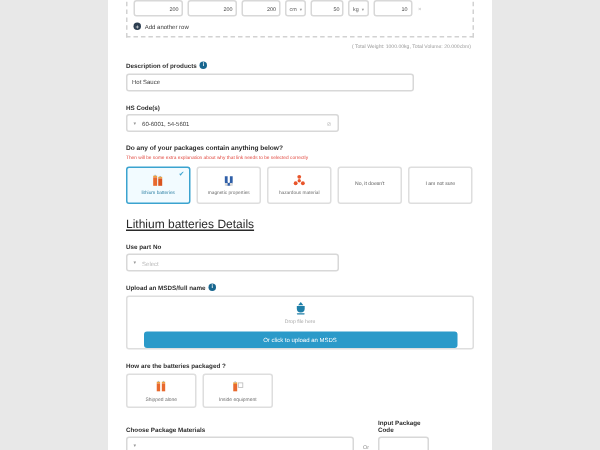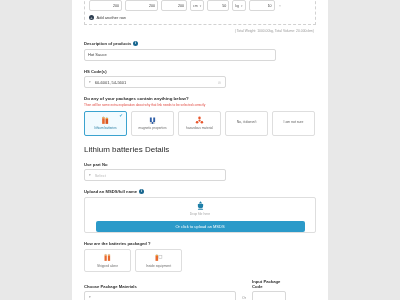--- a/index.html
+++ b/index.html
@@ -105,20 +105,21 @@
     position: absolute; top: 2.5px; right: 3px;
     color: #3ba3cf; font-size: 4.5px; line-height: 1;
   }
   .ic-batt { width: 9px; height: 9px; position: relative; }
   .ic-haz { width: 9px; height: 9px; }
 
   
   .sechead {
     font-size: 8px; color: #2a2a2a; margin-top: 9px; margin-bottom: 1px;
     font-weight: normal;
+    text-decoration: underline;
   }
 
   
   .drop {
     border: 1px solid #dedede; border-radius: 2px; background: #fff;
     height: 36px; width: 232px;
     display: flex; flex-direction: column; align-items: center;
     justify-content: center; gap: 2px; padding-top: 2px;
   }
   .dropcap { font-size: 3.4px; color: #a8a8a8; }

